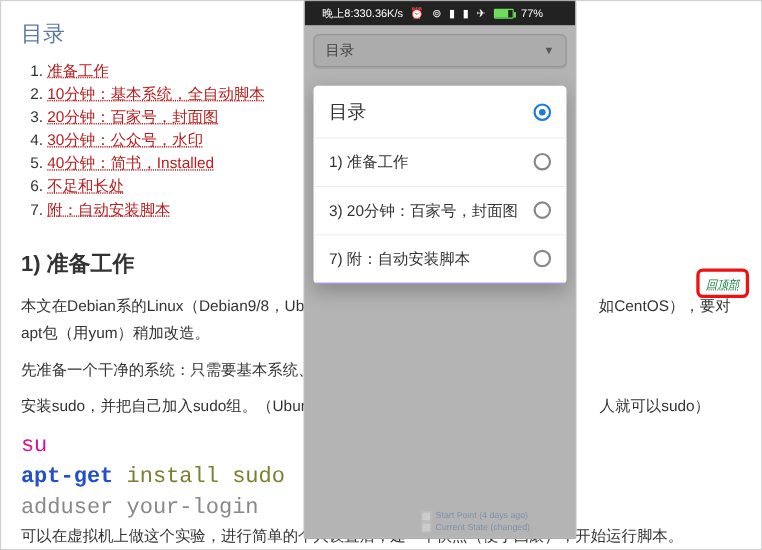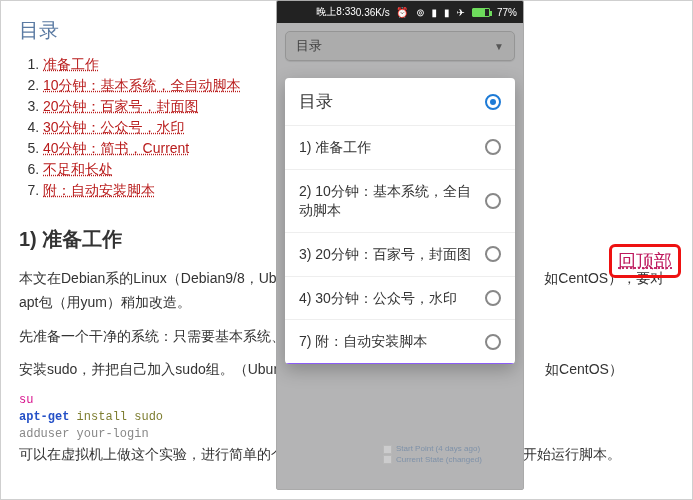--- a/index.html
+++ b/index.html
@@ -46,21 +46,21 @@
     margin-bottom: 14px;
     color: #333;
   }
   .para {
     font-size: 14px;
     line-height: 1.7;
     margin-bottom: 10px;
   }
   pre.code {
     font-family: Consolas, "Courier New", monospace;
-    font-size: 12px;
+    font-size: 20px;
     line-height: 1.4;
     margin: 6px 0 0 0;
     white-space: pre;
   }
   .code .c-mag { color: #d8138e; }
   .code .c-blue { color: #2450c7; font-weight: bold; }
   .code .c-olive { color: #7e7e31; }
   .code .c-gray { color: #888; }
 
   
@@ -75,22 +75,22 @@
     background: #f4f5f6;
     overflow: hidden;
   }
   .statusbar {
     height: 22px;
     background: #222;
     color: #fff;
     display: flex;
     align-items: center;
     font-size: 10px;
-    padding: 0 6px;
-    justify-content: flex-end;
+    padding: 0 16px;
+    justify-content: flex-start;
   }
   .statusbar .right {
     display: flex;
     align-items: center;
     gap: 7px;
   }
   .batt {
     display:inline-block;
     width:18px; height:9px;
     border:1px solid #6edc5c;
@@ -180,30 +180,31 @@
 
   .back-top {
     position: absolute;
     right: 12px;
     top: 244px;
     border: 3px solid #e11;
     border-radius: 6px;
     padding: 2px 6px;
   }
   .back-top a {
-    color: #be185d;
+    color: #15803d;
     text-decoration: underline;
     text-decoration-style: dotted;
-    font-size: 18px;
+    font-size: 10px;
+    font-style: italic;
   }
 
   .side-blur {
     position:absolute;
     right:8px;
-    bottom:24px;
+    bottom:4px;
     width:132px;
     font-size:8px;
     color:#5a7aa0;
     line-height:1.3;
     opacity:0.6;
     text-align:left;
     pointer-events:none;
   }
   .side-blur .r { display:flex; gap:4px; align-items:center;}
   .side-blur .sq { width:9px;height:9px;background:#ddd;border:1px solid #bbb;}
@@ -213,33 +214,33 @@
 
 <div class="frame">
 <div class="page">
 
   <div class="toc-title">目录</div>
   <ol class="toc">
     <li><a href="#">准备工作</a></li>
     <li><a href="#">10分钟：基本系统，全自动脚本</a></li>
     <li><a href="#">20分钟：百家号，封面图</a></li>
     <li><a href="#">30分钟：公众号，水印</a></li>
-    <li><a href="#">40分钟：简书，Current</a></li>
+    <li><a href="#">40分钟：简书，Installed</a></li>
     <li><a href="#">不足和长处</a></li>
     <li><a href="#">附：自动安装脚本</a></li>
   </ol>
 
   <h2 class="section-h">1) 准备工作</h2>
 
   <p class="para">
     <span>本文在Debian系的Linux（Debian9/8，Ubu</span><span style="display:inline-block;width:260px"></span><span>如CentOS），要对apt包（用yum）稍加改造。</span>
   </p>
   <p class="para">先准备一个干净的系统：只需要基本系统、</p>
   <p class="para">
-    <span>安装sudo，并把自己加入sudo组。（Ubunt</span><span style="display:inline-block;width:260px"></span><span>如CentOS）</span>
+    <span>安装sudo，并把自己加入sudo组。（Ubunt</span><span style="display:inline-block;width:260px"></span><span>人就可以sudo）</span>
   </p>
 
   <pre class="code"><span class="c-mag">su</span>
 <span class="c-blue">apt-get</span><span class="c-olive"> install sudo</span>
 <span class="c-gray"><span>adduser your</span><span>-login</span></span></pre>
 
   <p class="para">可以在虚拟机上做这个实验，进行简单的个人设置后，建一个快照（便于回滚），开始运行脚本。</p>
 
 </div>
 </div>
@@ -270,29 +271,21 @@
     <div class="modal">
       <div class="modal-header">
         <span>目录</span>
         <span class="radio selected"></span>
       </div>
       <div class="modal-item">
         <span class="lbl">1) 准备工作</span>
         <span class="radio"></span>
       </div>
       <div class="modal-item">
-        <span class="lbl">2) 10分钟：基本系统，全自动脚本</span>
-        <span class="radio"></span>
-      </div>
-      <div class="modal-item">
         <span class="lbl">3) 20分钟：百家号，封面图</span>
-        <span class="radio"></span>
-      </div>
-      <div class="modal-item">
-        <span class="lbl">4) 30分钟：公众号，水印</span>
         <span class="radio"></span>
       </div>
       <div class="modal-item">
         <span class="lbl">7) 附：自动安装脚本</span>
         <span class="radio"></span>
       </div>
     </div>
 
     <div class="side-blur">
       <div class="r">

